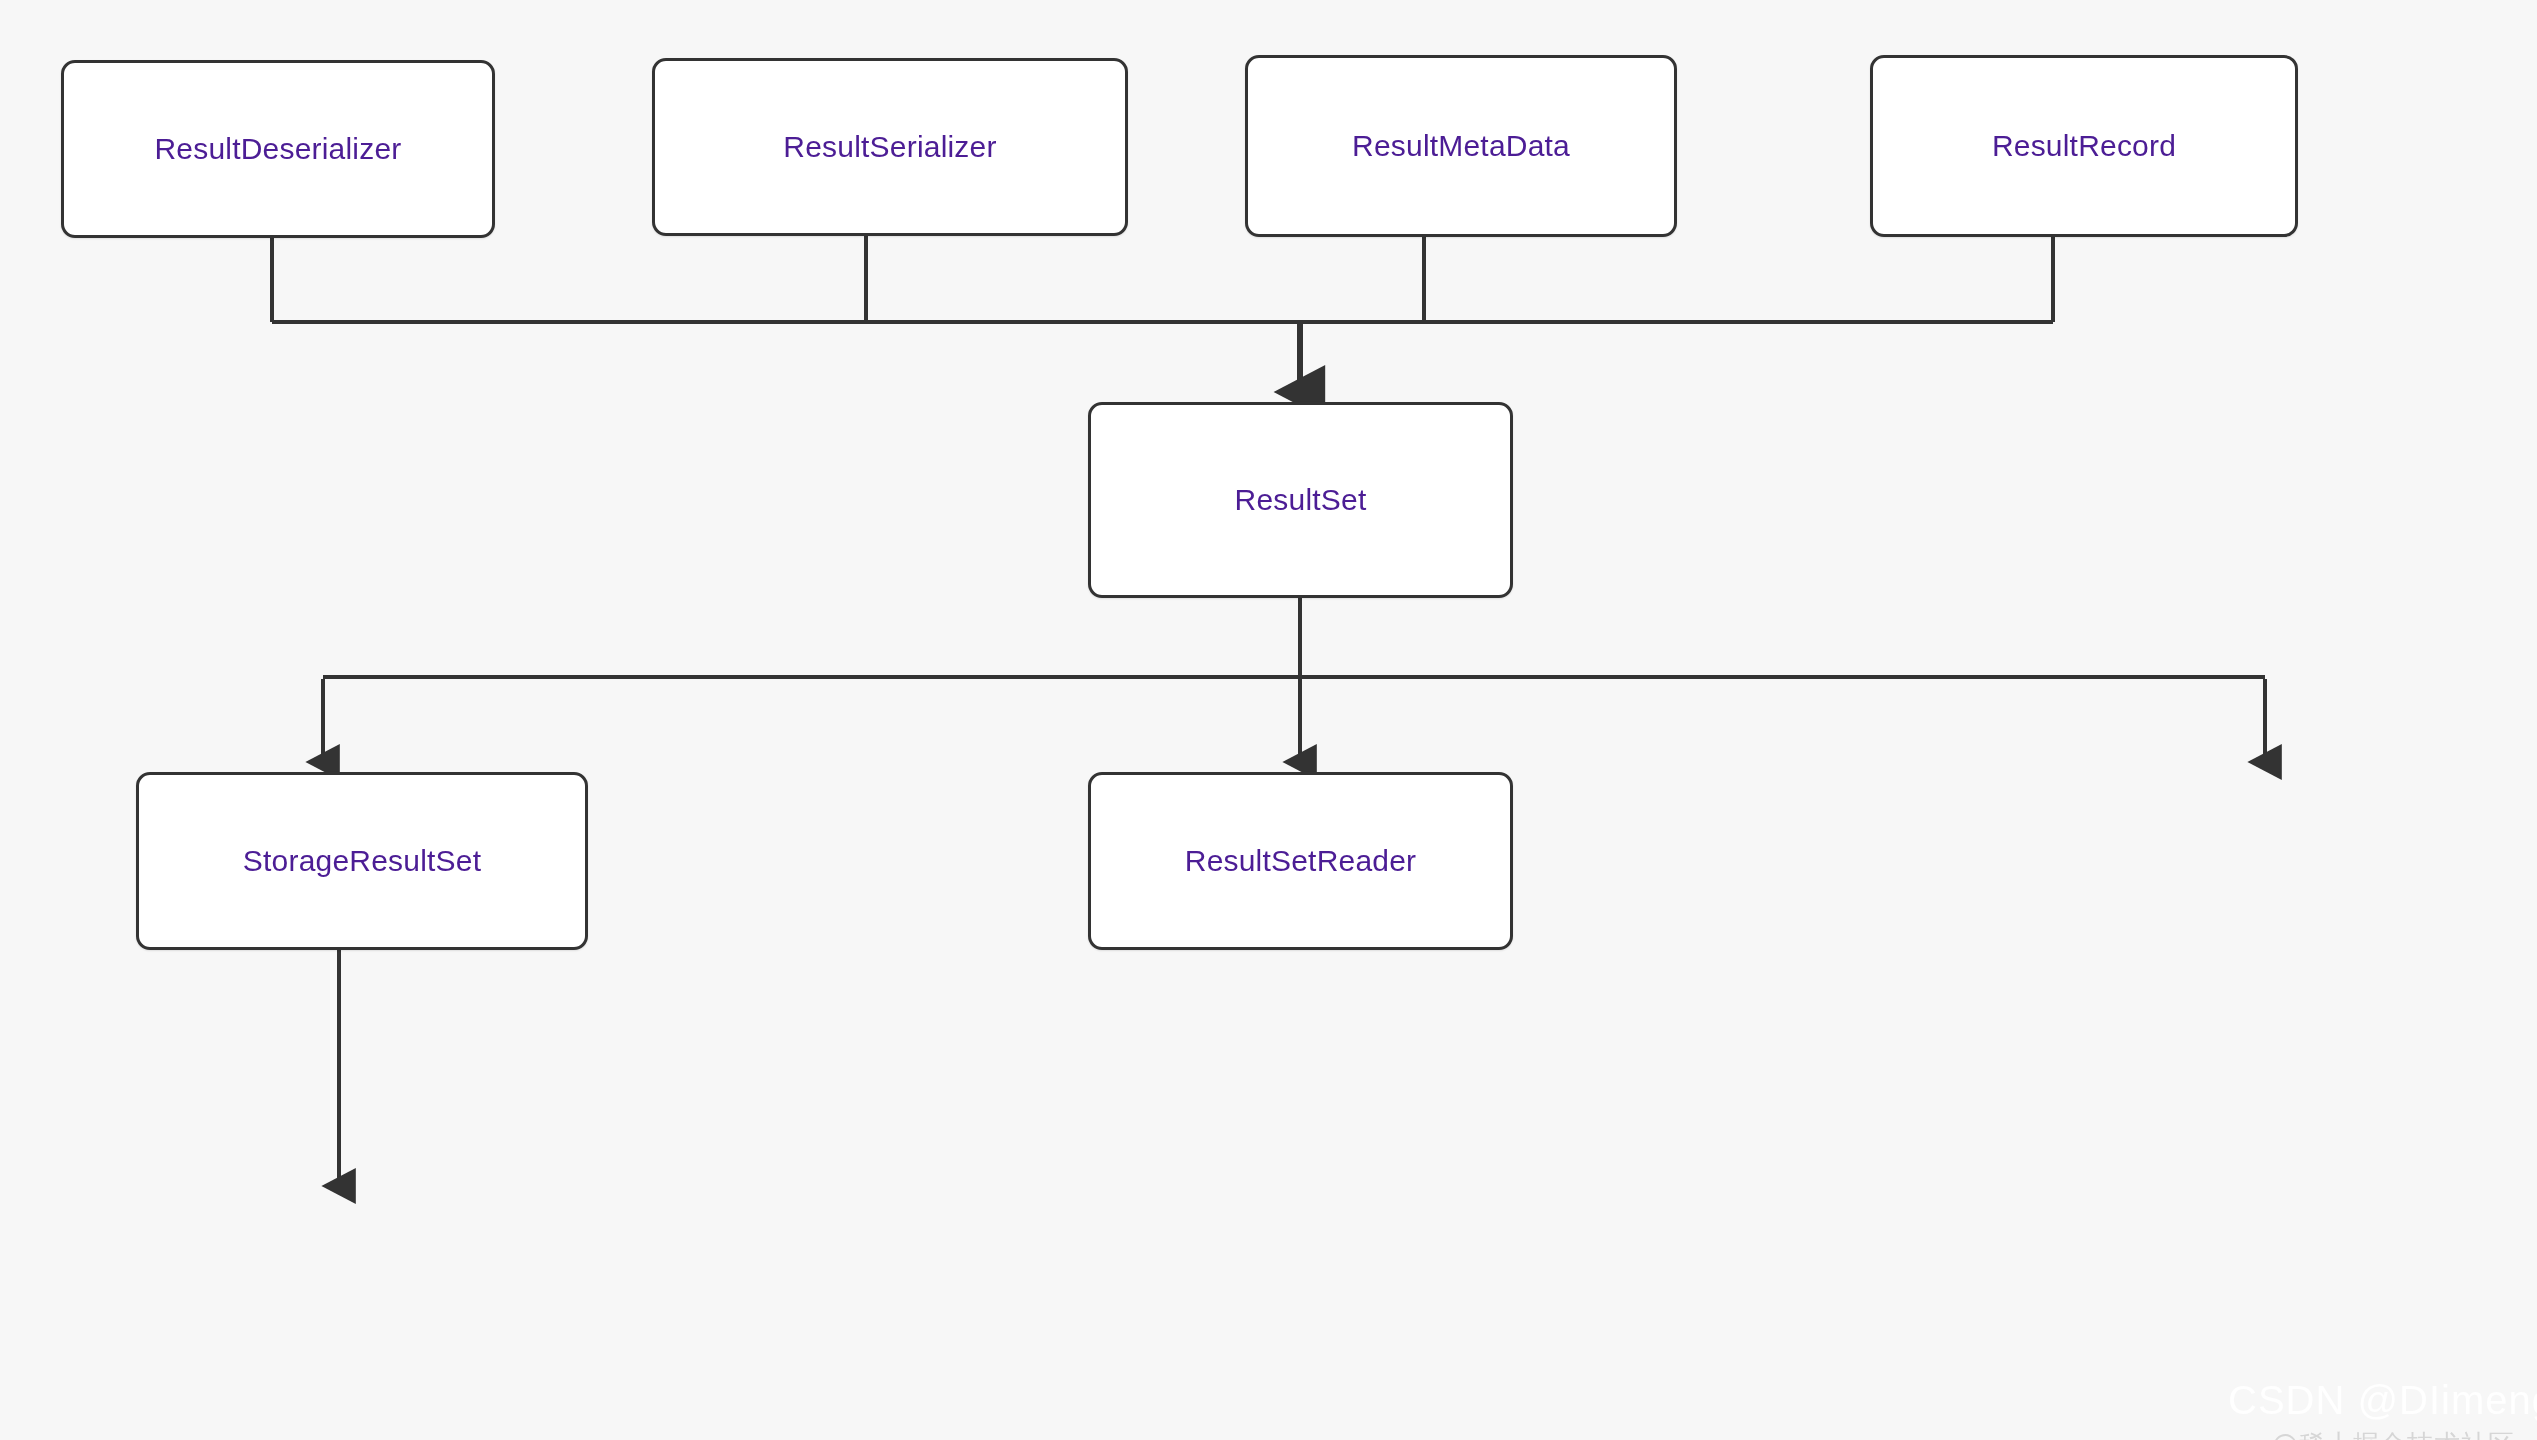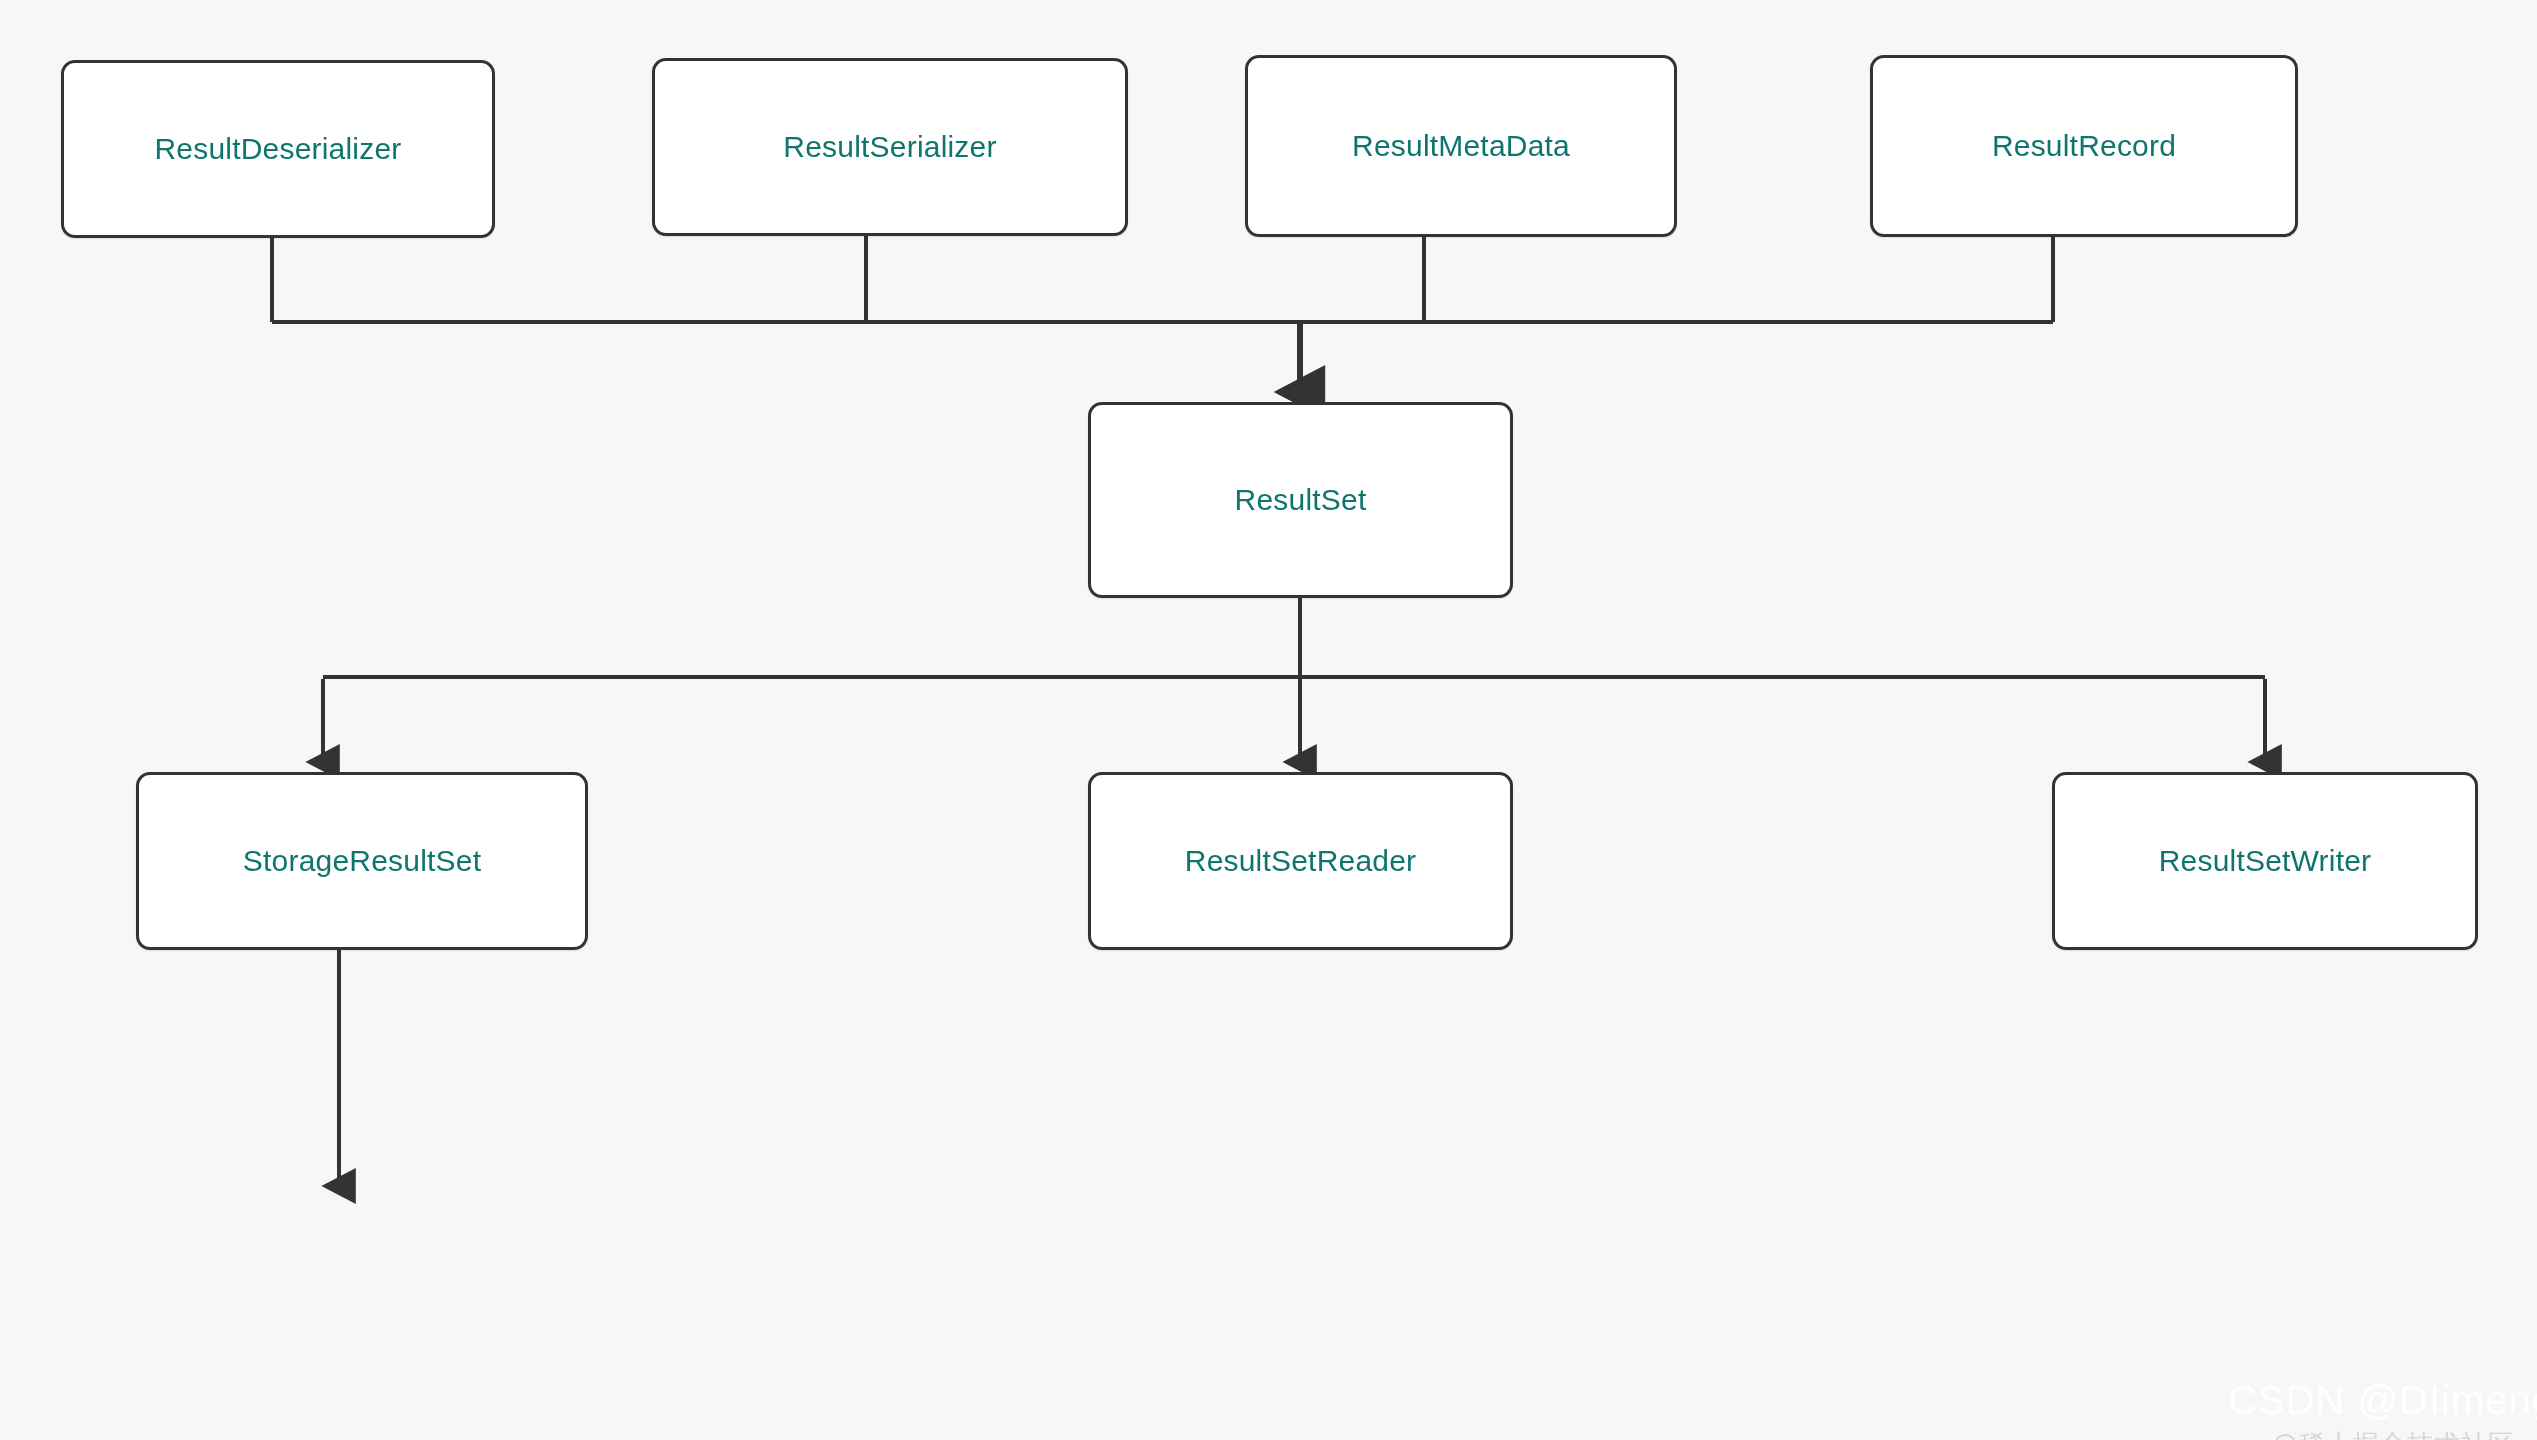--- a/index.html
+++ b/index.html
@@ -32,21 +32,21 @@
     border-radius: 14px;
     display: flex;
     align-items: center;
     justify-content: center;
     box-shadow: 0 1px 2px rgba(0,0,0,0.10);
     z-index: 2;
   }
   .node-label {
     font-family: "Liberation Sans", sans-serif;
     font-size: 30px;
-    color: #0f766e;
+    color: #4c1d95;
     letter-spacing: 0.2px;
     white-space: nowrap;
     text-align: center;
   }
   
   #n-result-deserializer { left: 61px;   top: 60px;   width: 434px; height: 178px; }
   #n-result-serializer   { left: 652px;  top: 58px;   width: 476px; height: 178px; }
   #n-result-metadata     { left: 1208px; top: 55px;   width: 432px; height: 182px; margin-left: 37px; }
   #n-result-record       { left: 1870px; top: 55px;   width: 428px; height: 182px; }
   
@@ -141,21 +141,18 @@
   </div>
 
   <div class="node" id="n-storage-result-set">
     <span class="node-label">StorageResultSet</span>
   </div>
 
   <div class="node" id="n-result-set-reader">
     <span class="node-label">ResultSetReader</span>
   </div>
 
-  <div class="node" id="n-result-set-writer">
-    <span class="node-label">ResultSetWriter</span>
-  </div>
 
 
   <div class="watermark" id="wm-csdn">CSDN @DIimeng</div>
   <div class="watermark" id="wm-juejin">@稀土掘金技术社区</div>
 
 </div>
 
 </body></html>

